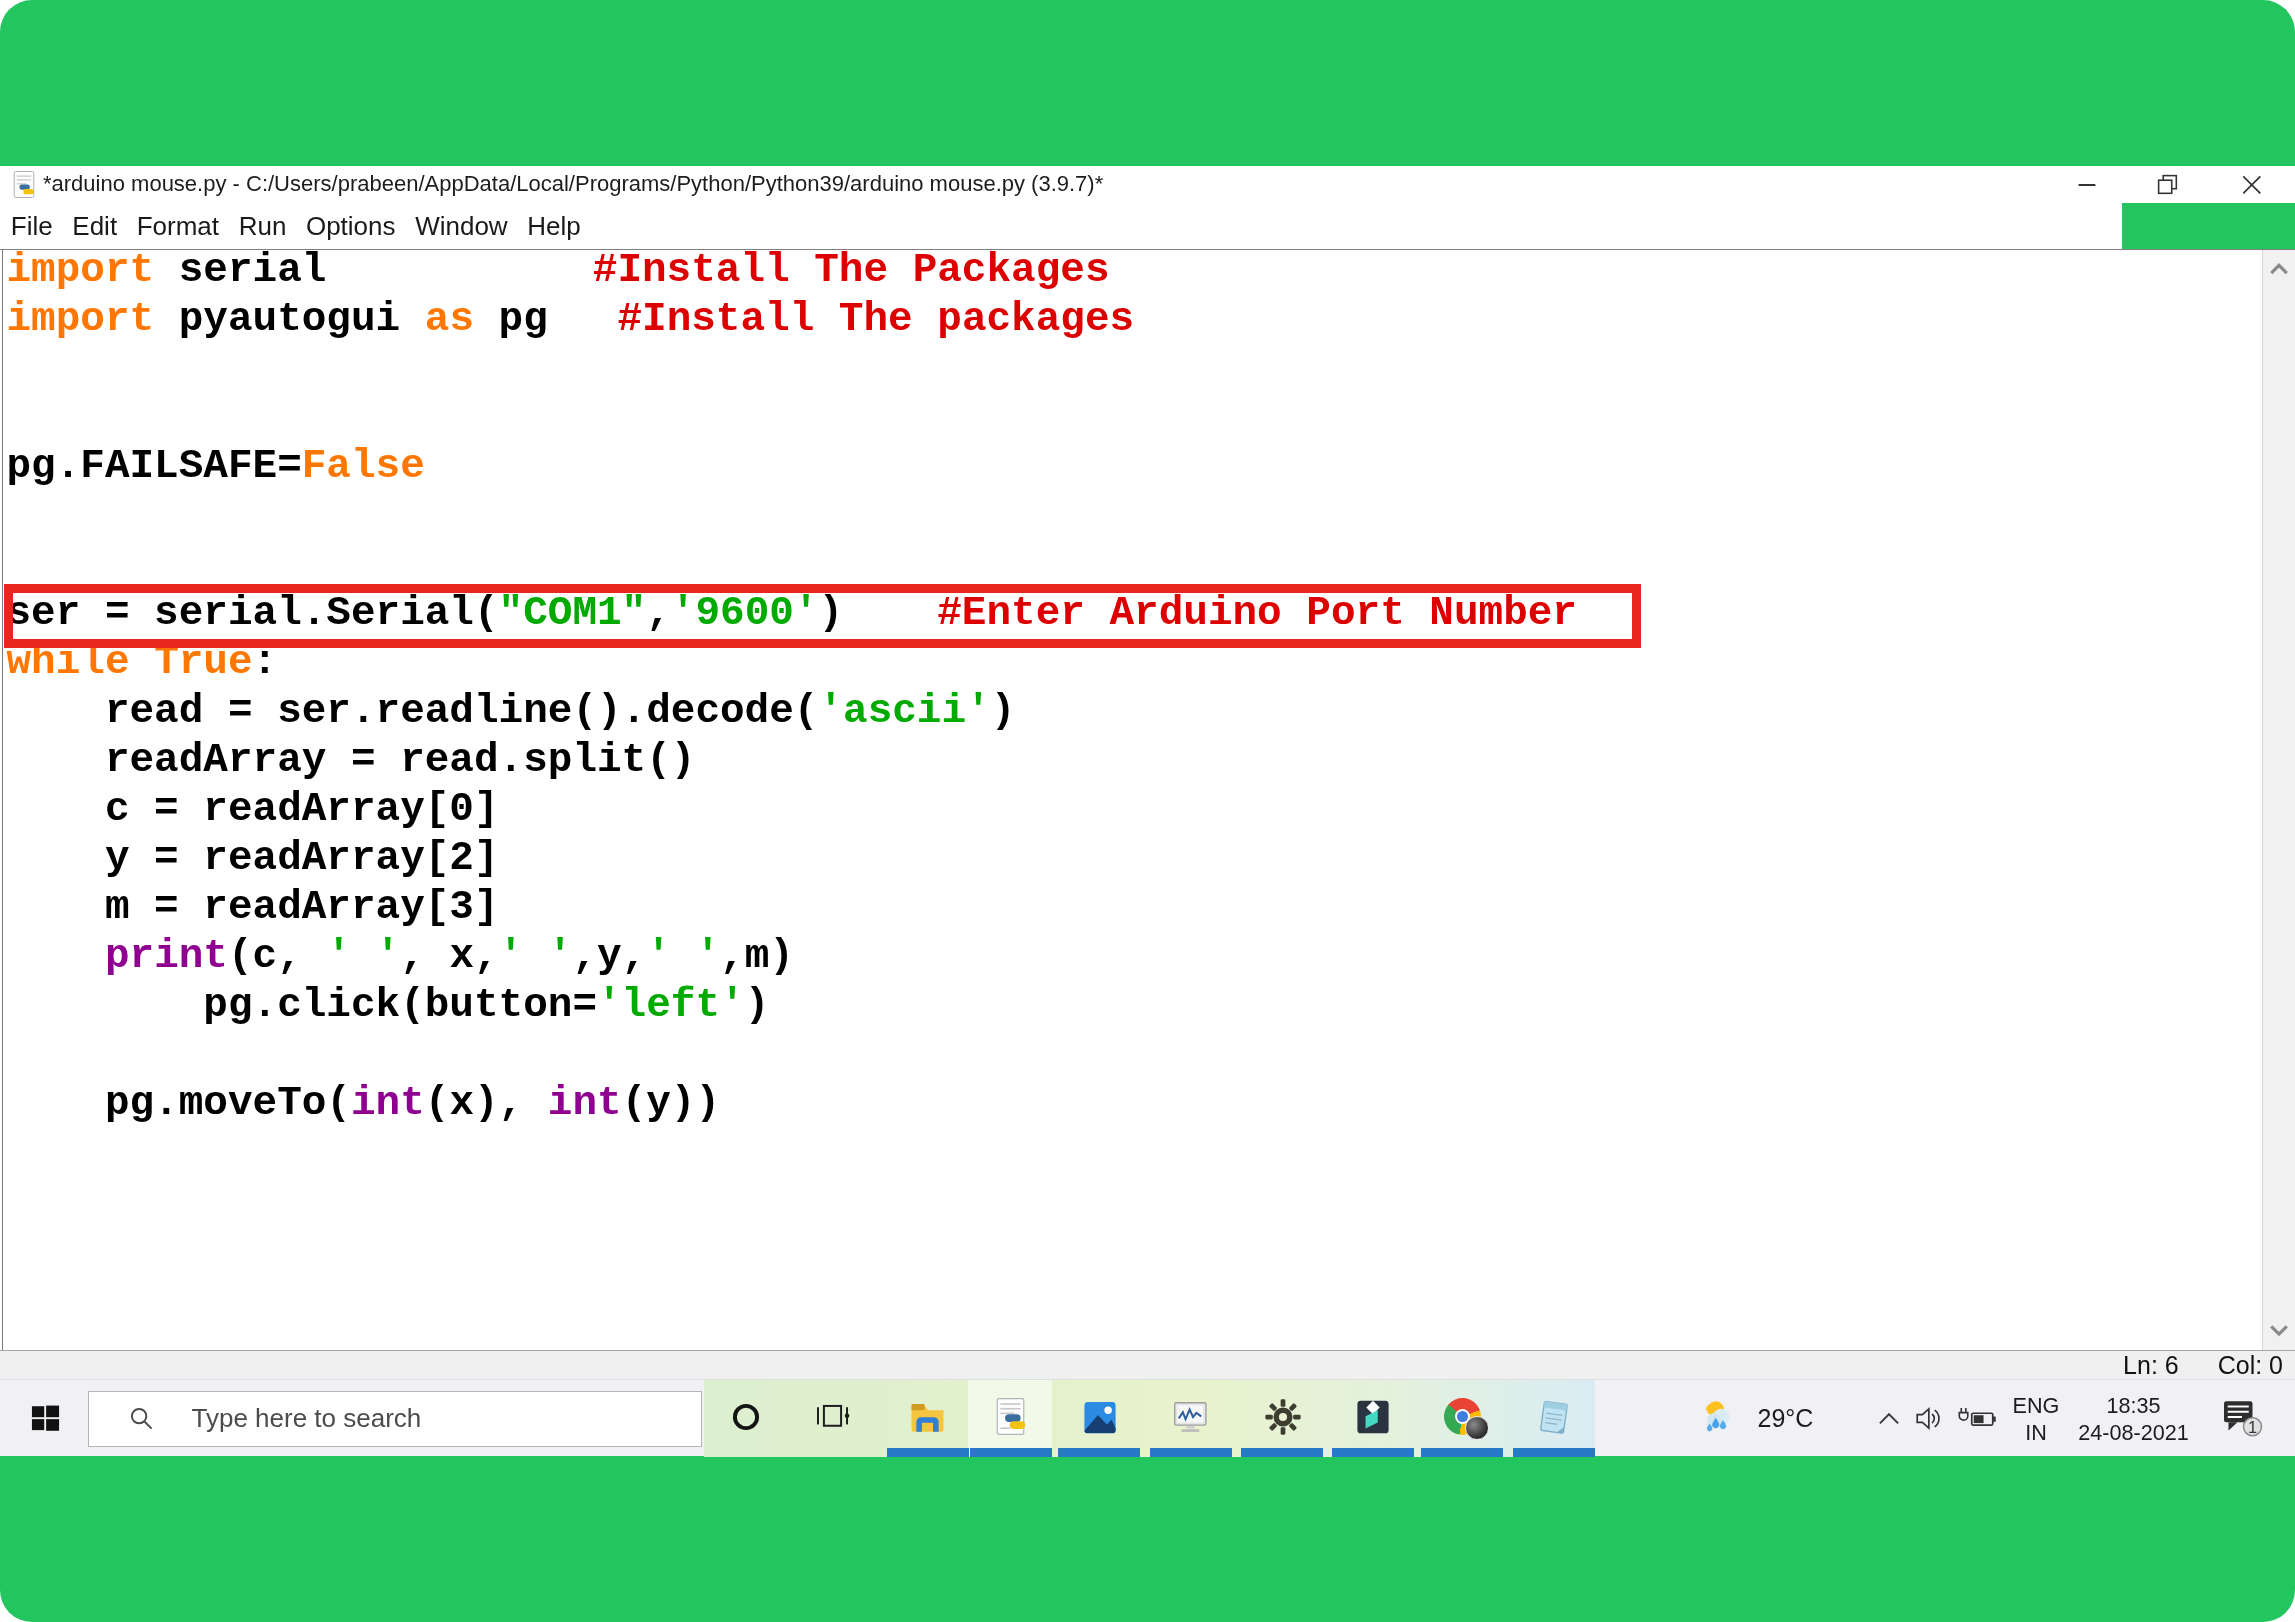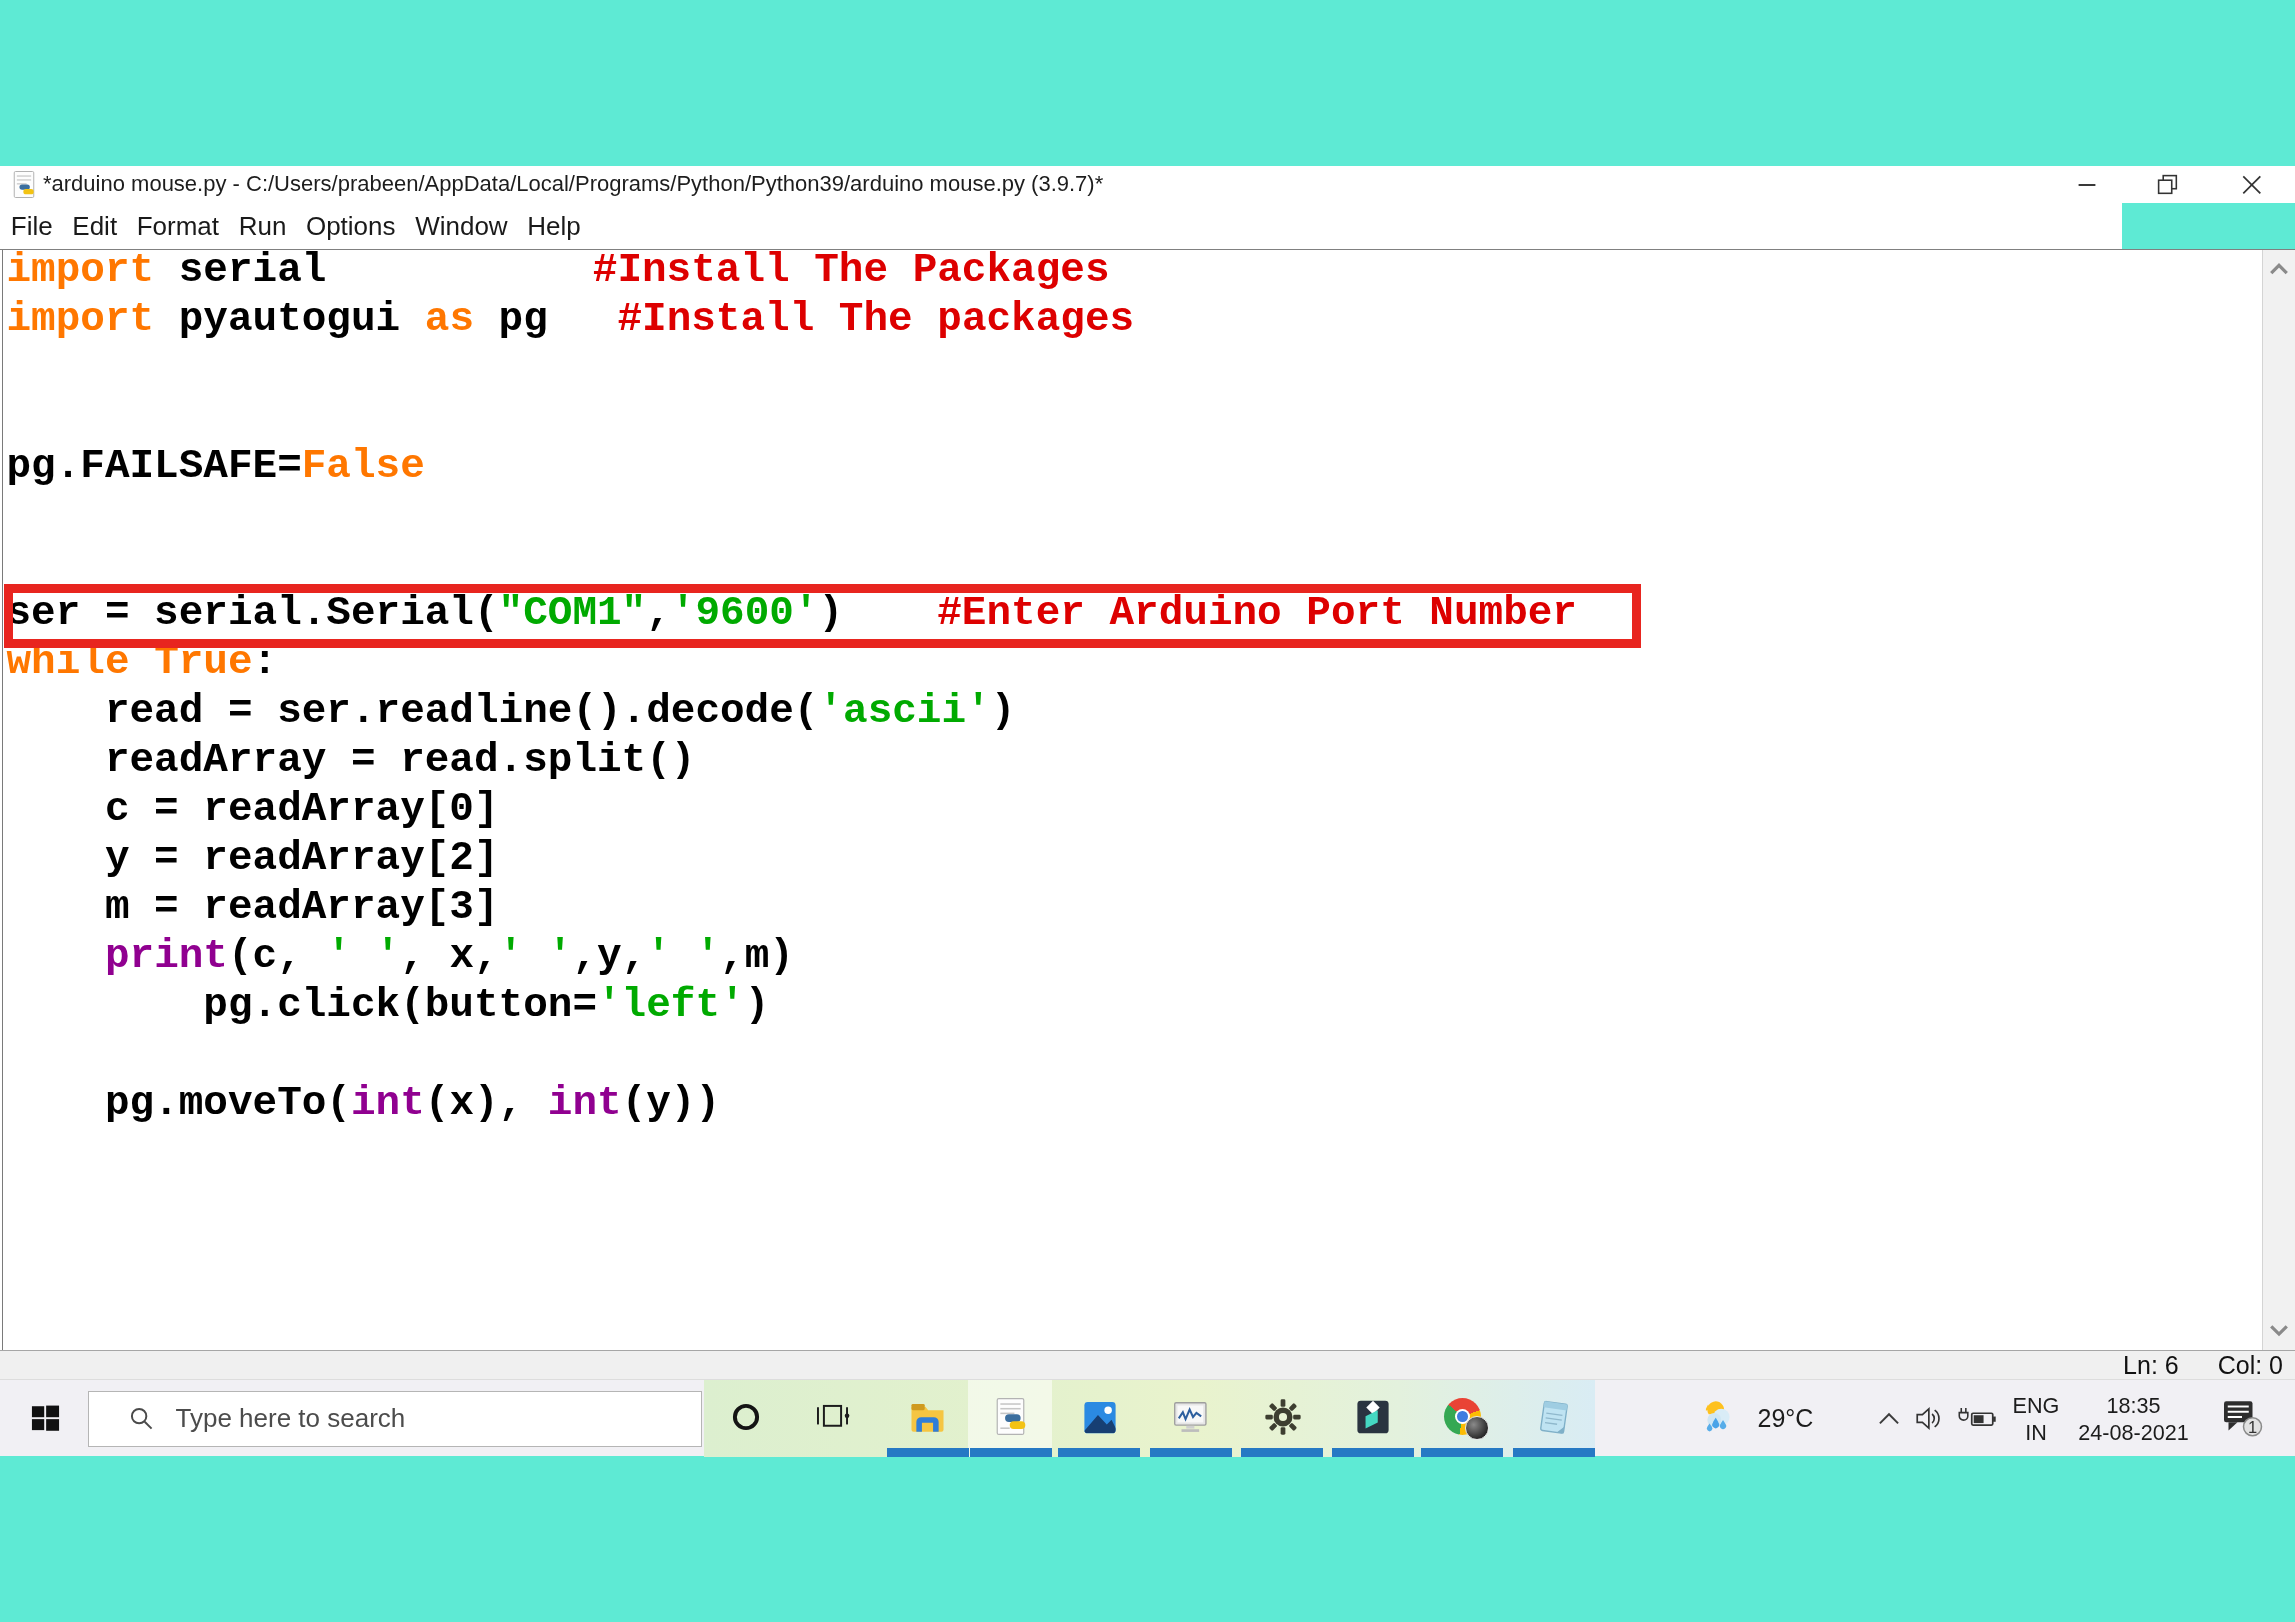--- a/index.html
+++ b/index.html
@@ -1,17 +1,17 @@
 <!DOCTYPE html>
 <html style="--keyword: #ff7700; --string: #00aa00; --comment: #dd0000; --builtin: #900090; --annotation_red: #e8251f; --running_indicator: #2679c4;font-size:10.5px"><head>
 <meta charset="utf-8">
 <style>
   html,body{margin:0;padding:0;background:#ffffff;width:2295px;height:1622px;
     font-family:"Liberation Sans",sans-serif;}
-  #canvas{position:absolute;left:0;top:0;width:2295px;height:1622px;background:#5eead4;overflow:hidden;}
+  #canvas{position:absolute;left:0;top:0;width:2295px;height:1622px;background:#22c55e;overflow:hidden;border-radius:32px;}
 
   
   #titlebar{position:absolute;left:0;top:166px;width:2295px;height:37px;background:#ffffff;}
   #title-icon{position:absolute;left:10.5px;top:3.9px;width:26px;height:29px;}
   #title-text{position:absolute;left:43px;top:5.2px;font-size:22px;color:#1d1d1d;white-space:nowrap;}
   .winctl{position:absolute;top:0;width:63px;height:37px;display:flex;align-items:center;justify-content:center;}
   #btn-min{left:2055px;} #btn-restore{left:2136px;} #btn-close{left:2220px;}
 
   
   #menubar{position:absolute;left:0;top:203px;width:2122px;height:46px;background:#ffffff;
@@ -42,21 +42,21 @@
 
   
   #taskbar{position:absolute;left:0;top:1379px;width:2295px;height:77px;background:#f1f0f4;border-top:0.7px solid #dddddd;box-sizing:border-box;}
   #green-band{position:absolute;left:704px;top:0;width:891px;height:77px;
     background:linear-gradient(90deg,#dcefcf 0%,#e3f1cd 35%,#e9f3cd 55%,#e3f1dd 78%,#d9ecf4 100%);}
   #active-cell{position:absolute;left:968px;top:0;width:84px;height:77px;background:rgba(255,255,255,0.55);}
   #start-button{position:absolute;left:18.3px;top:0;width:55px;height:77px;display:flex;align-items:center;justify-content:center;}
   #search-box{position:absolute;left:88px;top:10.5px;width:614px;height:56px;background:#ffffff;
     border:1.3px solid #b5b5b5;box-sizing:border-box;display:flex;align-items:center;}
   #search-icon{margin-left:39px;width:27.5px;height:27.5px;flex:0 0 auto;}
-  #search-placeholder{margin-left:20px;font-size:26px;color:#4c4c4c;white-space:nowrap;}
+  #search-placeholder{margin-left:36px;font-size:26px;color:#4c4c4c;white-space:nowrap;}
   .tb-icon{position:absolute;top:17px;width:39px;height:39px;display:flex;align-items:center;justify-content:center;}
   .runbar{position:absolute;top:68px;height:9.2px;width:82px;background:var(--running_indicator,#2679c4);}
   .chrome-ball{position:relative;width:37px;height:37px;border-radius:50%;
     background:conic-gradient(from -50deg,#e94335 0 120deg,#fbbc04 120deg 240deg,#35a853 240deg 360deg);}
   .chrome-ball .c2{position:absolute;left:10.5px;top:10.5px;width:15.7px;height:15.7px;border-radius:50%;background:#fff;}
   .chrome-ball .c3{position:absolute;left:13px;top:13px;width:10.5px;height:10.5px;border-radius:50%;background:#3f7de0;}
   .chrome-ball .avatar{position:absolute;right:-7.9px;bottom:-5.2px;width:22px;height:22px;border-radius:50%;
     background:radial-gradient(circle at 35% 35%,#8a8a8a,#2b2b2b 70%);border:1.3px solid #e8e8e8;}
 
   

